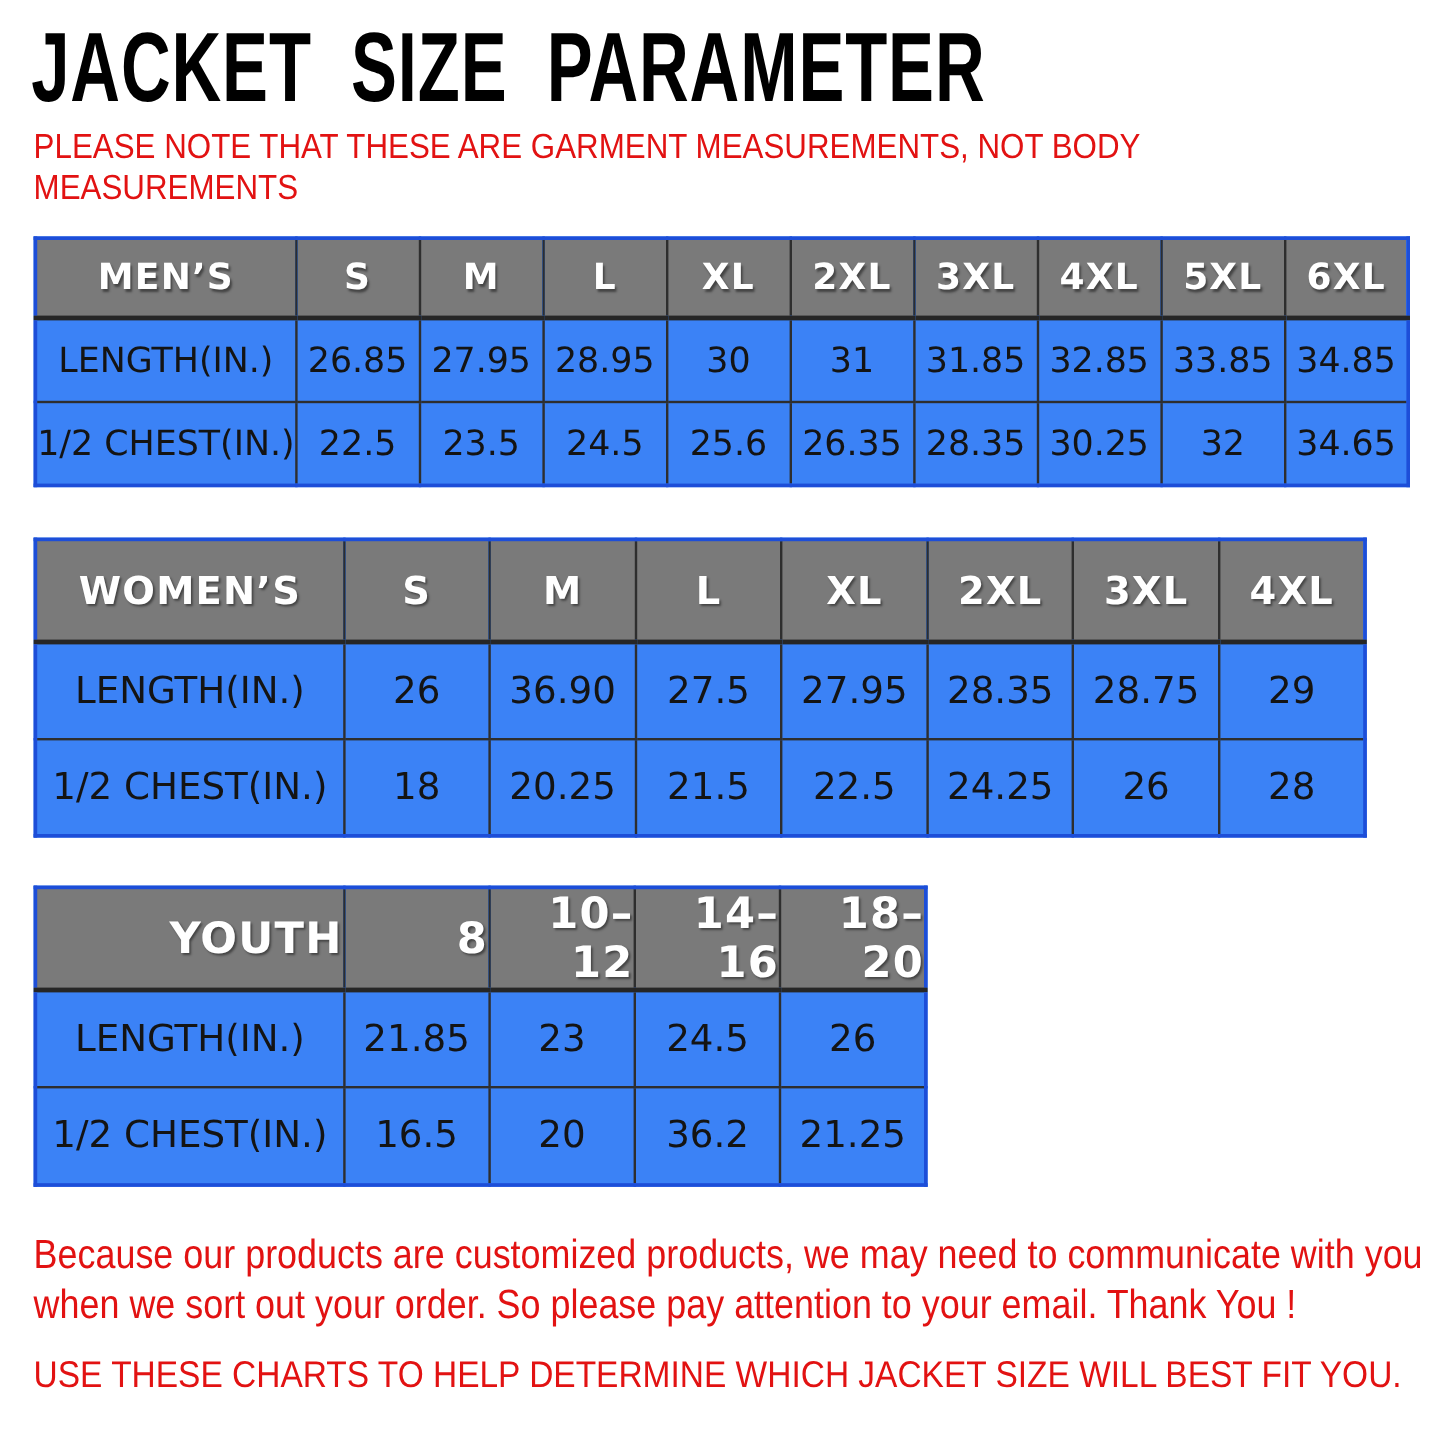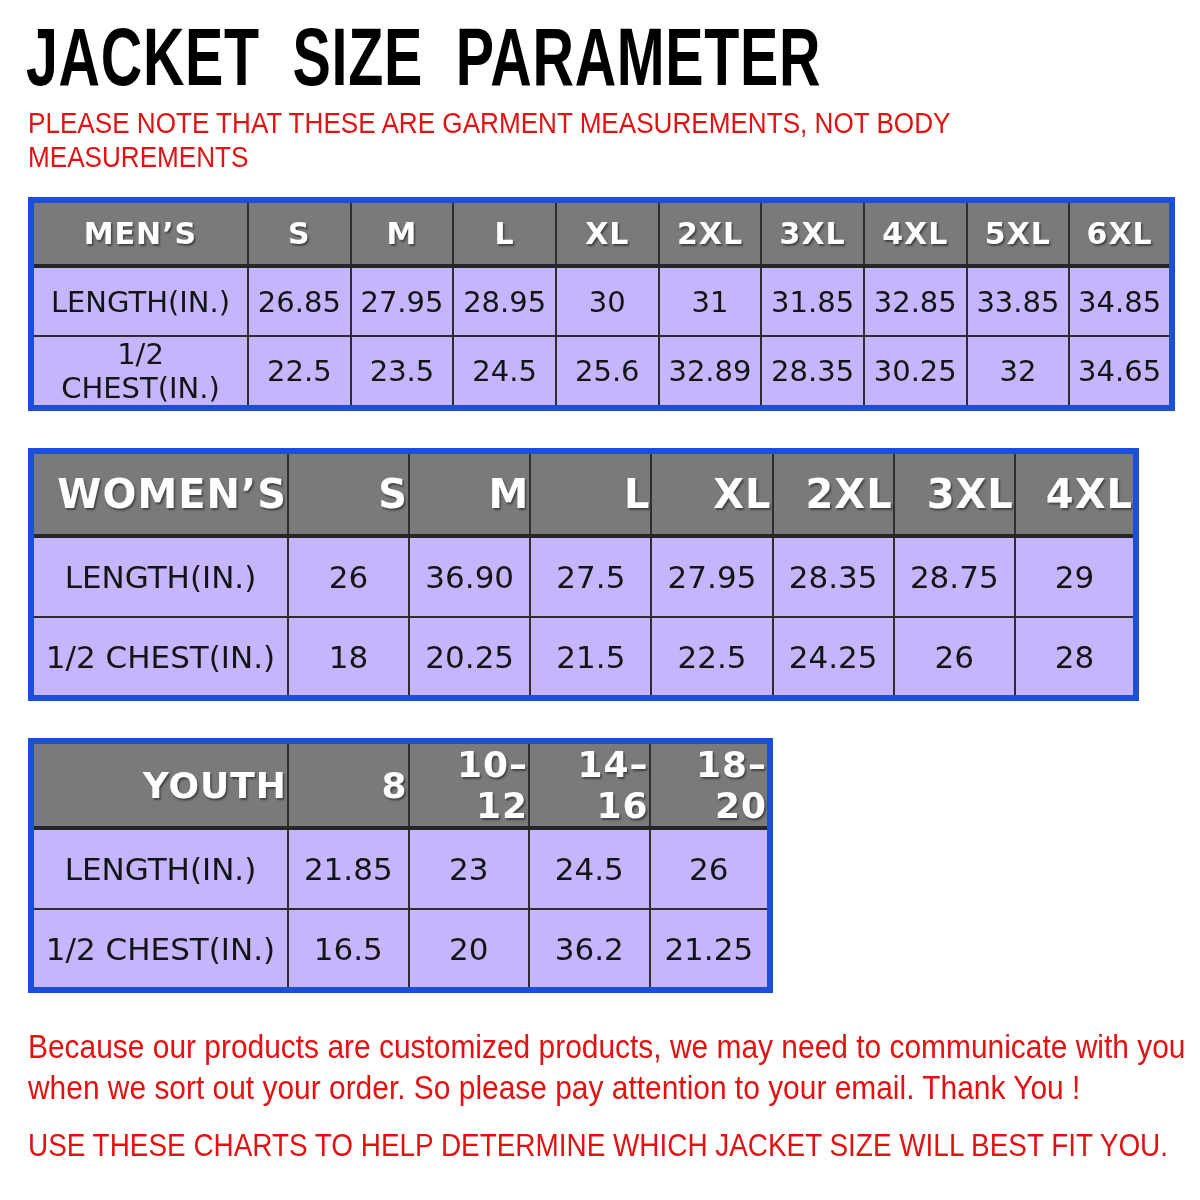--- a/index.html
+++ b/index.html
@@ -18,38 +18,38 @@
   
   .note{
     position:absolute;left:28px;top:106px;
     font-size:29px;line-height:34px;color:#e21212;font-weight:normal;
     transform:scaleX(0.90);transform-origin:left top;white-space:nowrap;
   }
   
   table.size-table{
     position:absolute;border-collapse:collapse;table-layout:fixed;
     font-family:"DejaVu Sans","Liberation Sans", sans-serif;color:#141414;
-    border:6px solid #1d4ed8;background:#c4b5fd;
+    border:3px solid #1d4ed8;background:#3b82f6;
   }
   table.size-table th, table.size-table td{
     border:2px solid #2e2e2e;text-align:center;vertical-align:middle;
     padding:0;overflow:hidden;
   }
   table.size-table thead th{
     background:#7a7a7a;color:#ffffff;font-weight:bold;
     text-shadow:1.5px 2px 2px rgba(0,0,0,0.45);
     border-bottom:4px solid #262626;letter-spacing:1px;
   }
   table.mens{left:28px;top:197px;width:1147px;font-size:29px;}
   table.mens thead tr{height:66px;}
   table.mens thead th{font-size:30px;}
   table.mens tbody tr{height:70px;}
   table.womens{left:28px;top:448px;width:1111px;font-size:31px;}
   table.womens thead tr{height:85px;}
-  table.womens thead th{font-size:40px;text-align:right;}
+  table.womens thead th{font-size:32px;}
   table.womens tbody tr{height:81px;}
   table.youth{left:28px;top:738px;width:745px;font-size:31px;}
   table.youth thead tr{height:85px;}
   table.youth thead th{font-size:36px;text-align:right;}
   table.youth tbody tr{height:81px;}
   table.mens col.label-col{width:217px;}
   table.womens col.label-col{width:257px;}
   table.youth col.label-col{width:257px;}
   td.row-label{font-weight:normal;letter-spacing:0px;}
   td.val{font-weight:normal;}
@@ -114,21 +114,21 @@
         <td class="val">32.85</td>
         <td class="val">33.85</td>
         <td class="val">34.85</td>
       </tr>
       <tr>
         <td class="row-label">1/2 CHEST(IN.)</td>
         <td class="val">22.5</td>
         <td class="val">23.5</td>
         <td class="val">24.5</td>
         <td class="val">25.6</td>
-        <td class="val">32.89</td>
+        <td class="val">26.35</td>
         <td class="val">28.35</td>
         <td class="val">30.25</td>
         <td class="val">32</td>
         <td class="val">34.65</td>
       </tr>
     </tbody>
   </table>
 <table class="size-table womens">
     <colgroup>
       <col class="label-col">

